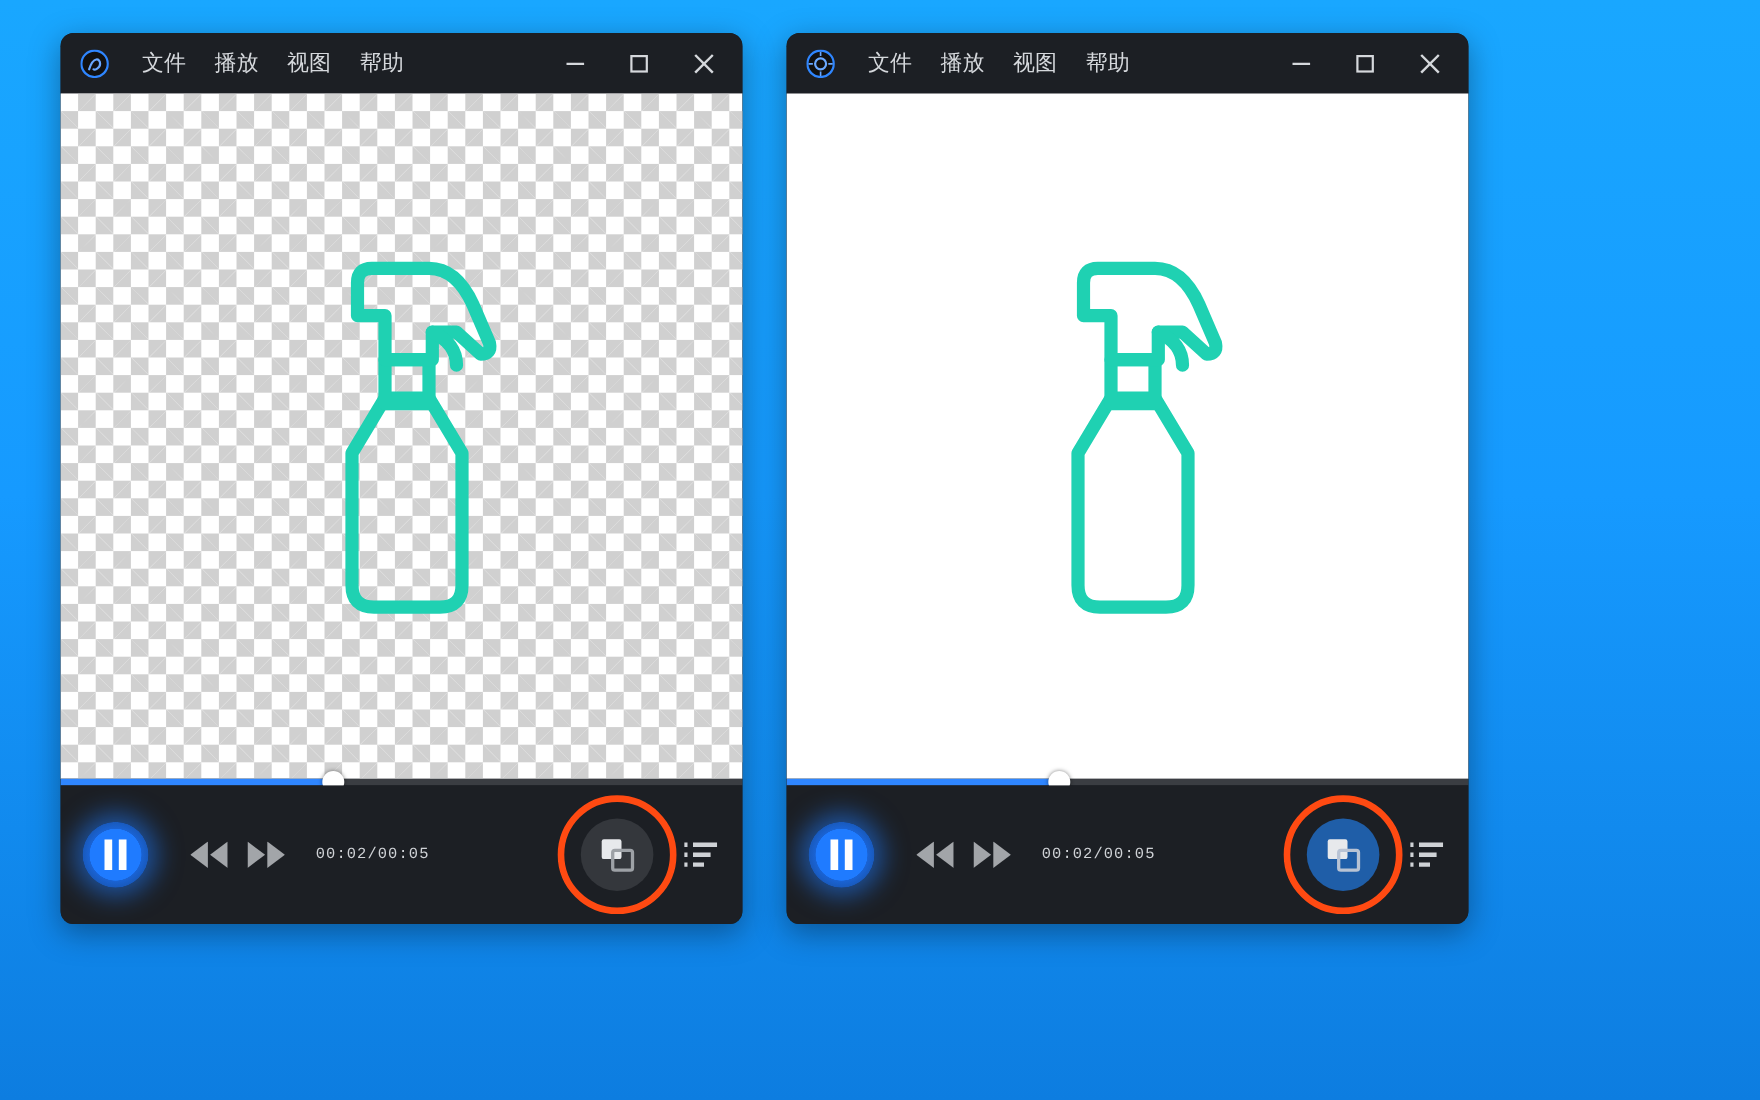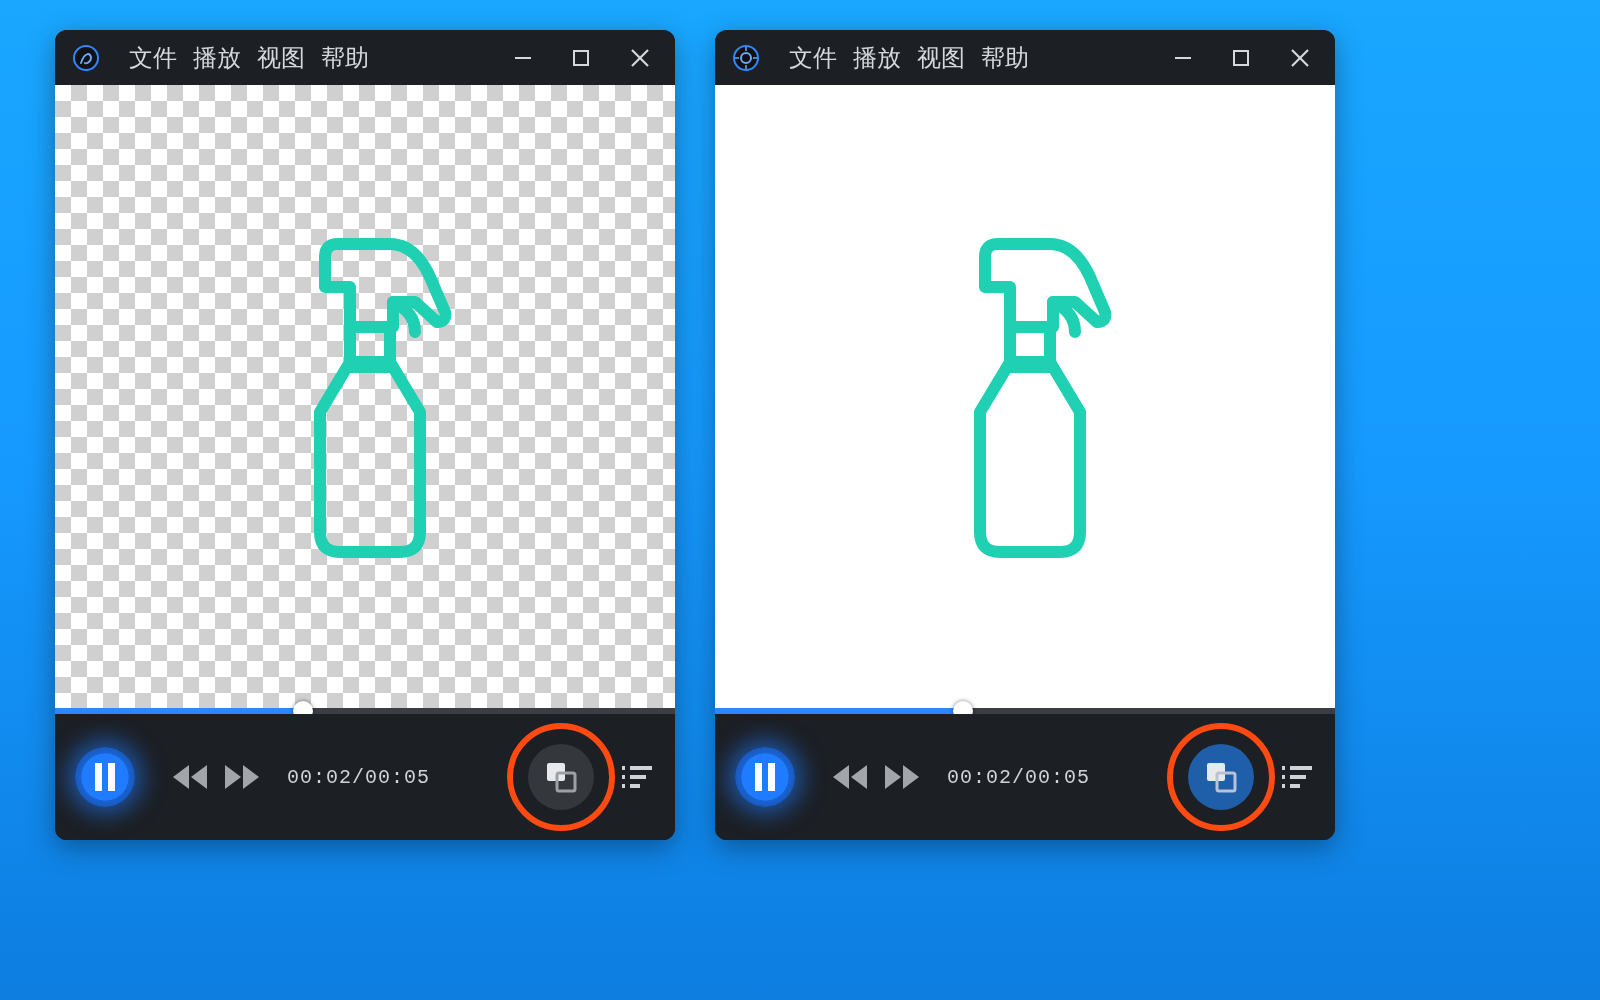--- a/index.html
+++ b/index.html
@@ -31,21 +31,21 @@
     color:#d5d8dc;
     gap:30px;
     flex:0 0 auto;
   }
   .app-icon{
     width:26px;height:26px;border-radius:50%;
     display:flex;align-items:center;justify-content:center;
     flex:0 0 auto;
   }
   .app-icon svg{display:block;}
-  .menu{display:flex;gap:16px;font-size:24px;}
+  .menu{display:flex;gap:26px;font-size:20px;}
   .menu span{cursor:default;}
   .win-controls{margin-left:auto;display:flex;align-items:center;gap:38px;padding-right:10px;}
   .win-controls svg{display:block;}
   
   .canvas{
     flex:1 1 auto;
     position:relative;
     display:flex;align-items:center;justify-content:center;
   }
   .checker{
@@ -84,21 +84,21 @@
   .btn-play{
     background:radial-gradient(circle,#1f7bff 0%,#1f7bff 55%,#1a63d4 56%,#15468c 100%);
     box-shadow:0 0 22px 8px rgba(31,123,255,0.55);
     margin-right:38px;
   }
   .btn-play svg{display:block;}
   .seek-group{display:flex;align-items:center;gap:18px;margin-right:28px;}
   .seek-group svg{display:block;opacity:0.75;}
   .time{
     font-family:"Consolas","Courier New",monospace;
-    font-size:20px;letter-spacing:1px;color:#cfd2d6;
+    font-size:14px;letter-spacing:1px;color:#cfd2d6;
   }
   .right-cluster{
     position:absolute;right:10px;top:50%;transform:translateY(-50%);
     display:flex;align-items:center;
   }
   .highlight-ring{
     width:108px;height:108px;border:6px solid #ff4a12;border-radius:50%;
     display:flex;align-items:center;justify-content:center;
     box-sizing:border-box;
   }

